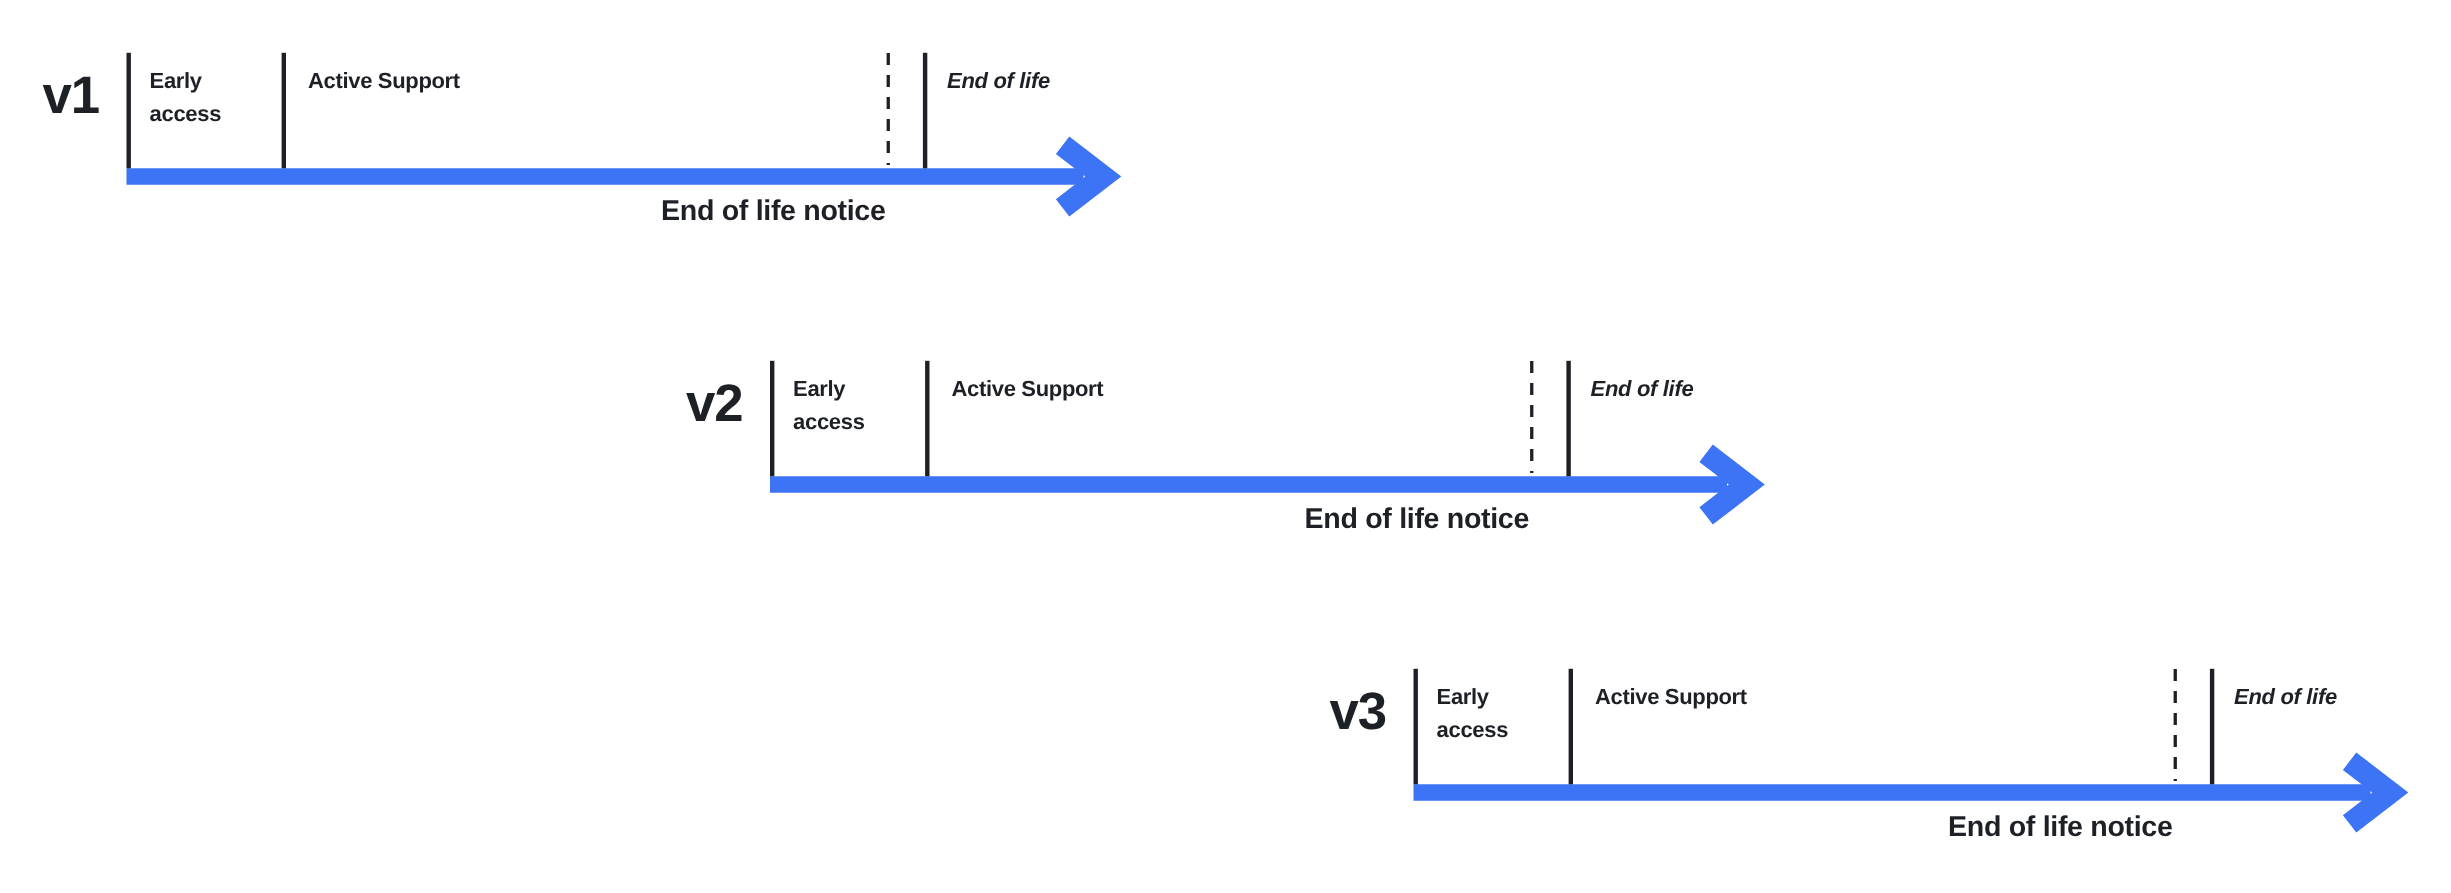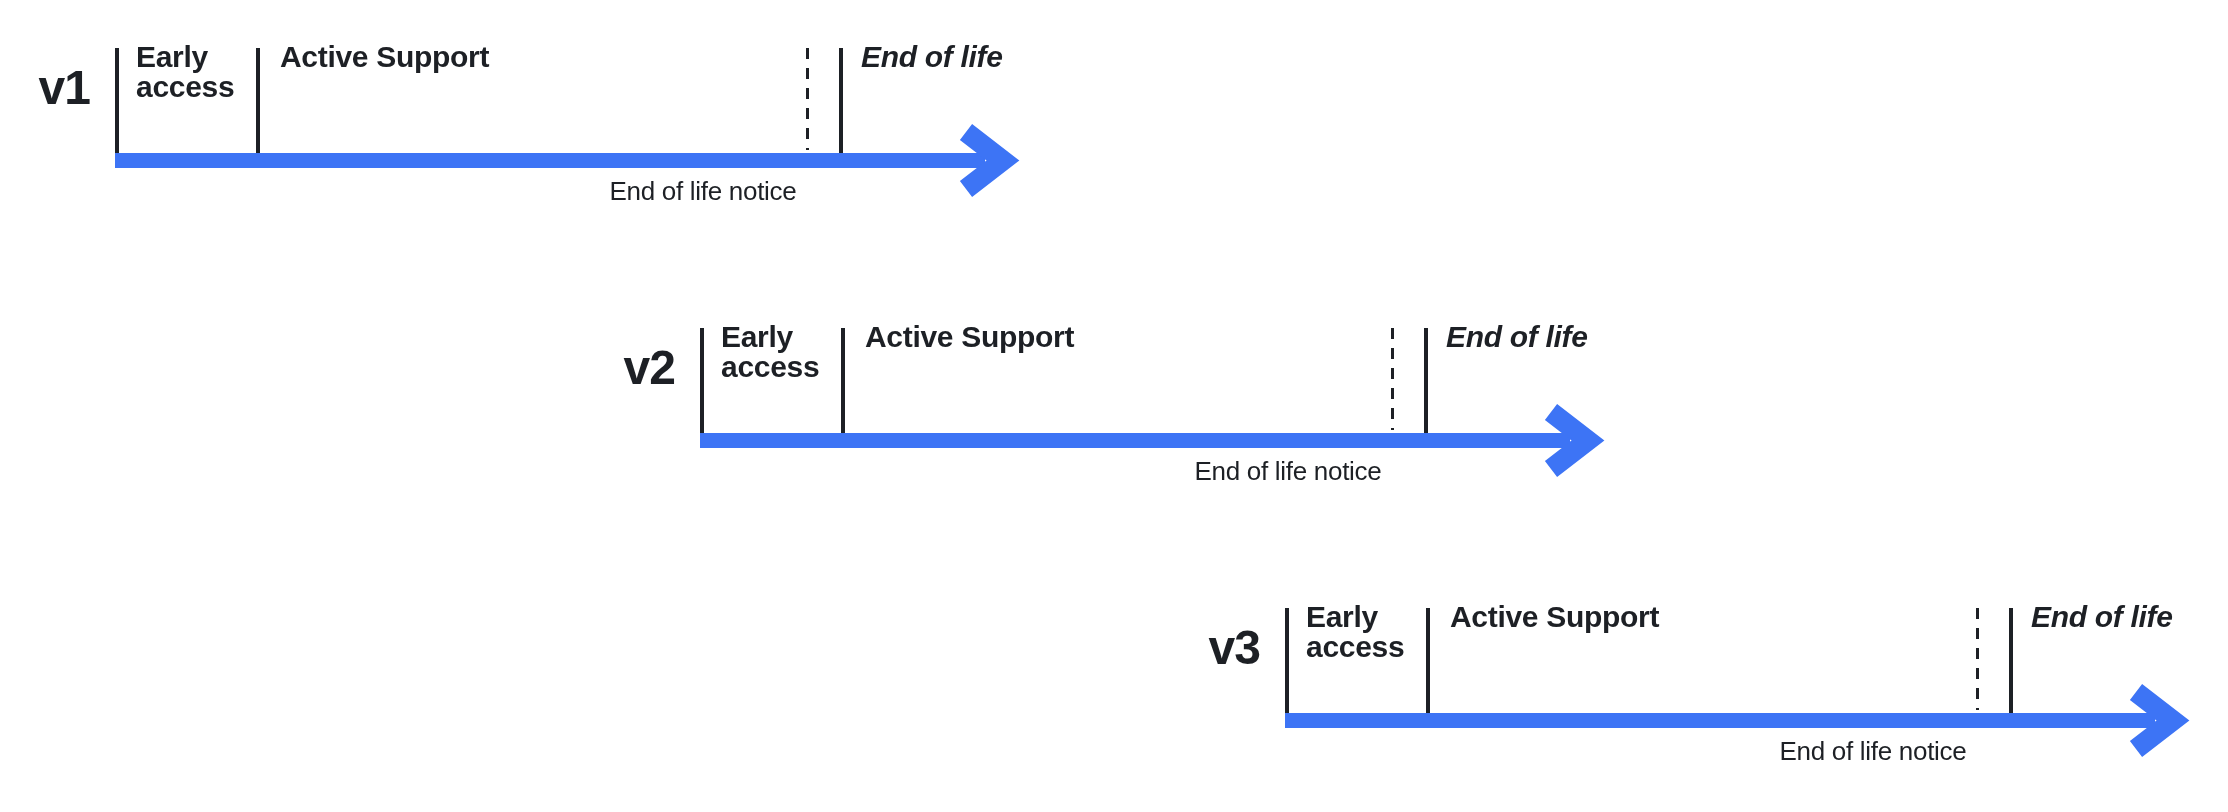--- a/index.html
+++ b/index.html
@@ -58,38 +58,38 @@
     width: 3px;
     height: 102px;
     background: repeating-linear-gradient(
       to bottom,
       var(--ink) 0 11px,
       transparent 11px 20px
     );
   }
   .phase-label {
     position: absolute;
-    top: 22px;
-    font-size: 30px;
+    top: 39px;
+    font-size: 20px;
     font-weight: 700;
     line-height: 30px;
     letter-spacing: -0.3px;
     color: var(--ink);
   }
   .label-early  { left: 136px; width: 106px; }
   .label-active { left: 280px; width: 420px; white-space: nowrap; }
   .label-eol    { left: 861px; width: 230px; white-space: nowrap; font-style: italic; }
   .notice-label {
     position: absolute;
     left: 553px;
     top: 156px;
     width: 300px;
     text-align: center;
     font-size: 26px;
-    font-weight: 400;
+    font-weight: 700;
     letter-spacing: -0.3px;
     color: var(--ink);
   }
   svg.arrow {
     position: absolute;
     left: 0;
     top: 0;
     pointer-events: none;
   }
   .arrow-shaft {

